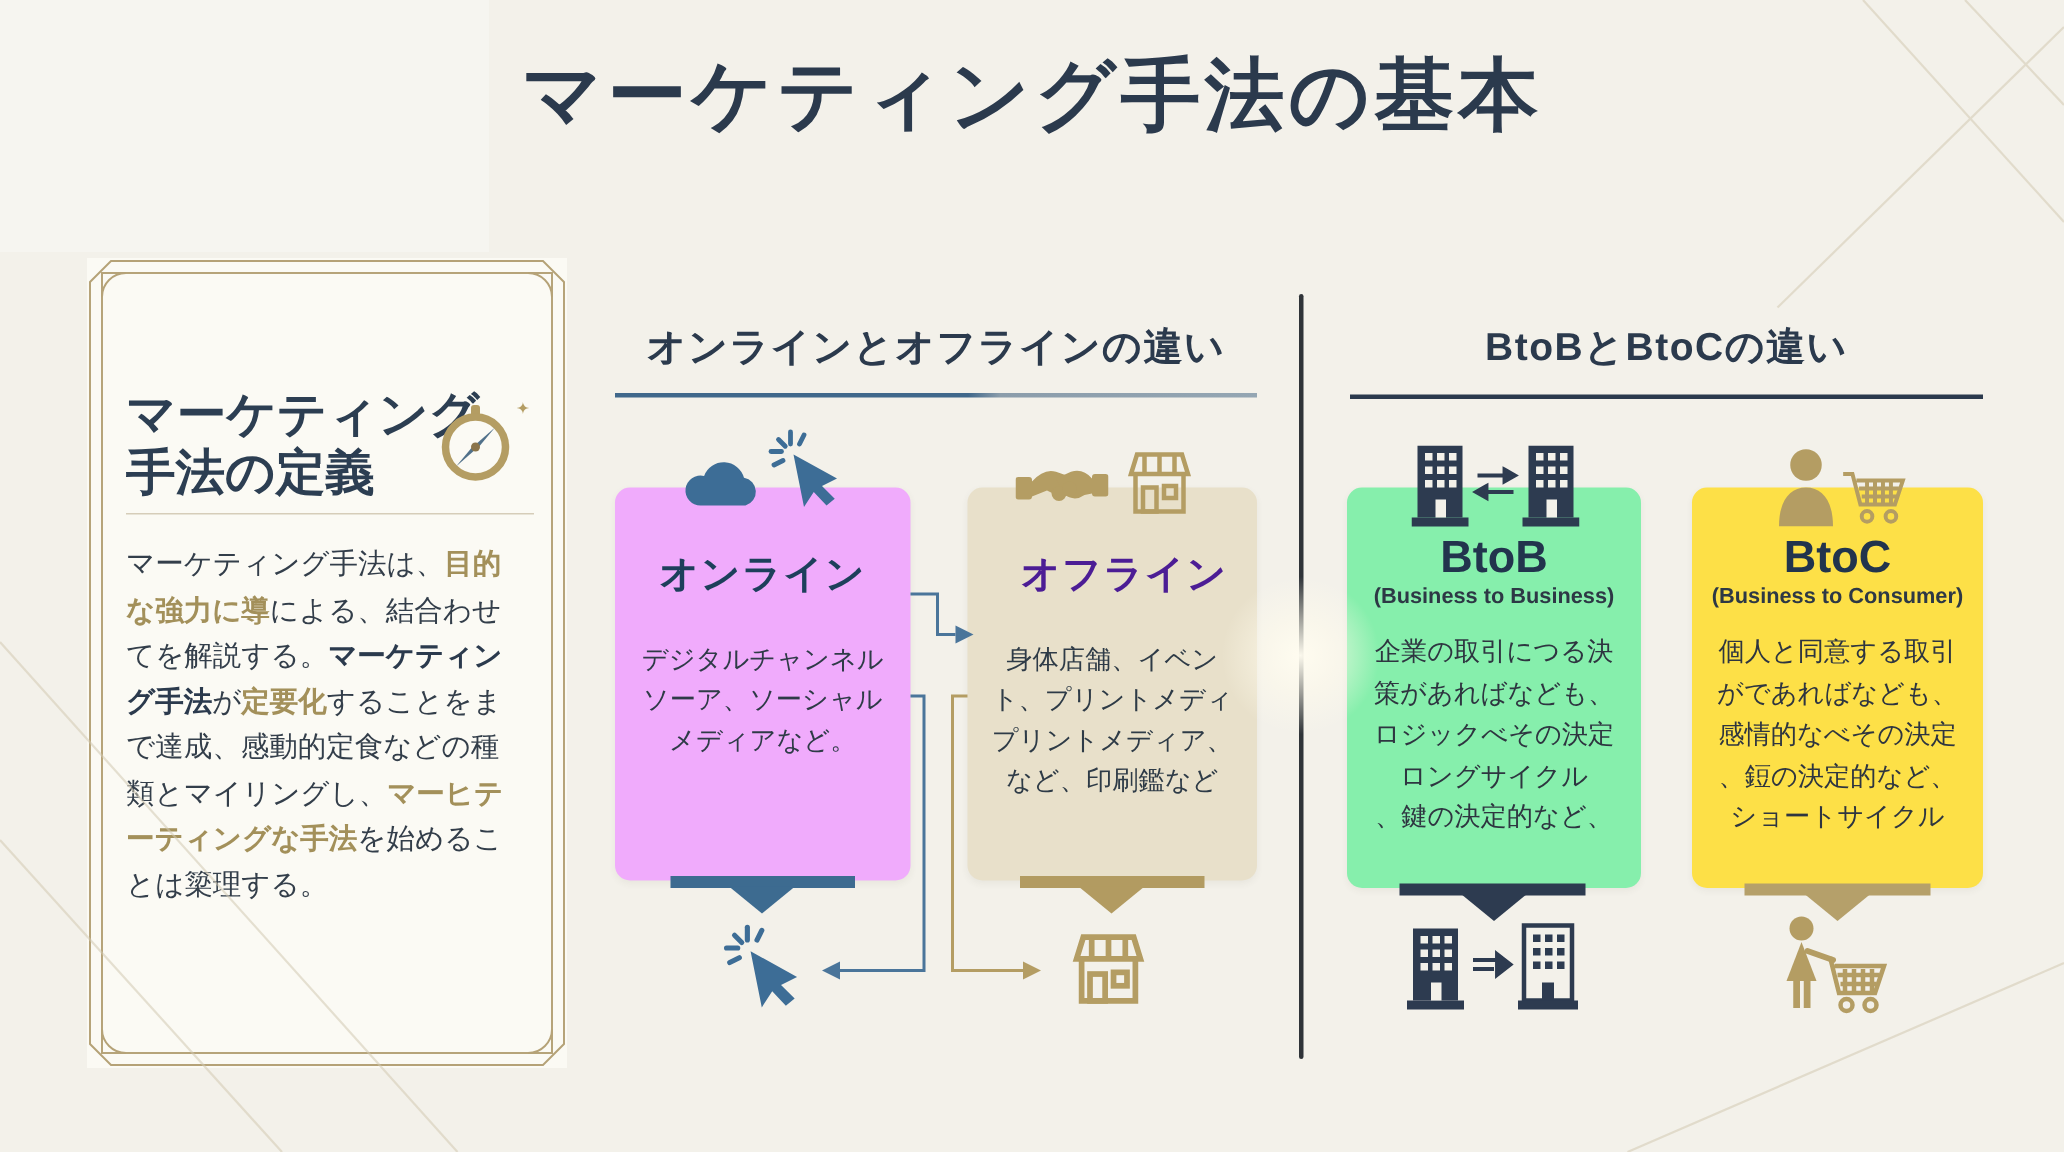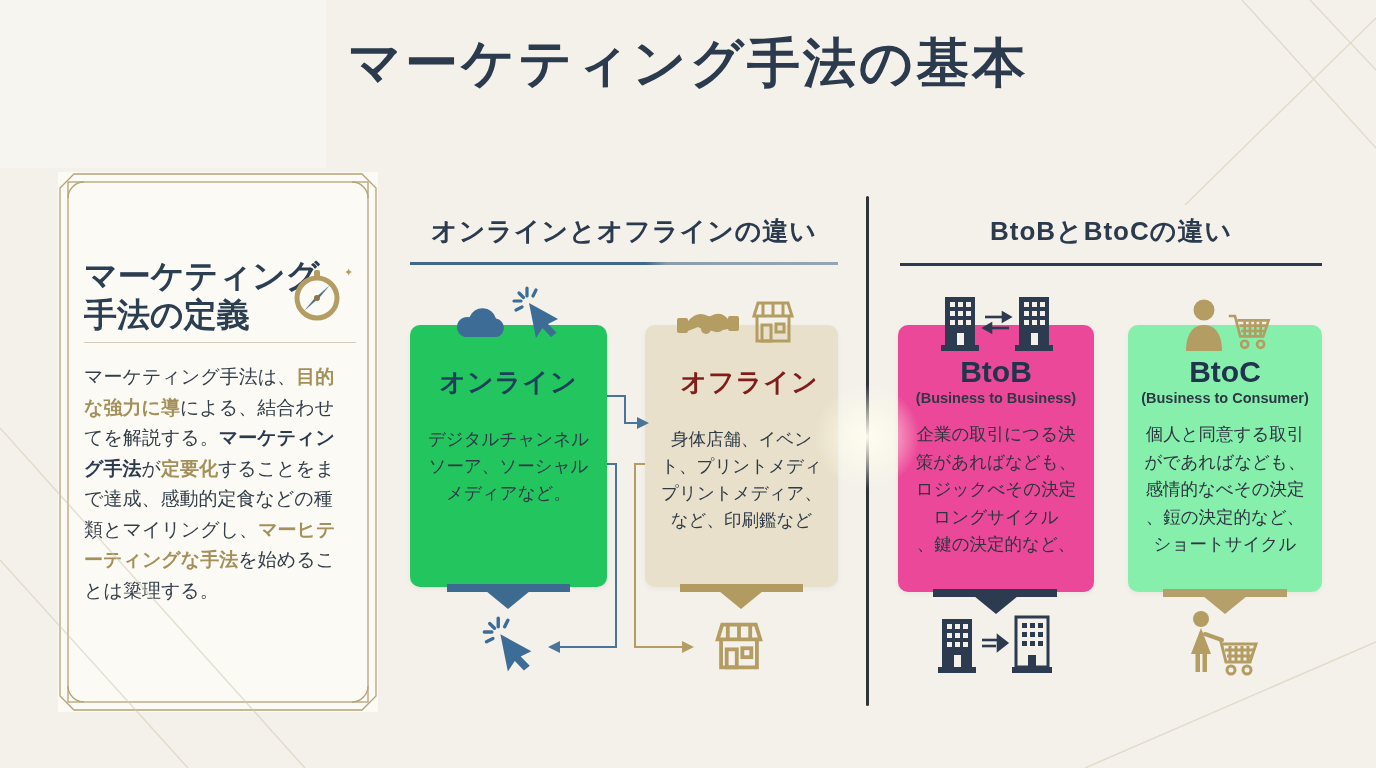--- a/index.html
+++ b/index.html
@@ -17,26 +17,26 @@
   .seg-normal{color:#333e4a;}
   .seg-accent{color:#a3905a;font-weight:700;}
   .seg-bold{color:#2b3a4d;font-weight:700;}
   
   .section-heading{font-size:26px;font-weight:700;color:#2b3a4d;text-align:center;letter-spacing:1px;}
   .underline-mid{left:410px;top:262px;width:428px;height:3px;
     background:linear-gradient(90deg,#40688b 0%,#40688b 55%,#8b9dab 60%,#94a6b3 100%);}
   .underline-right{left:900px;top:263px;width:422px;height:3px;background:#2b3a4d;}
   
   .card{border-radius:10px;z-index:1;box-shadow:0 2px 5px rgba(60,60,50,0.06);}
-  .card-online{left:410px;top:325px;width:197px;height:262px;background:#22c55e;}
+  .card-online{left:410px;top:325px;width:197px;height:262px;background:#f0abfc;}
   .card-offline{left:645px;top:325px;width:193px;height:262px;background:#e8e0ca;}
-  .card-btob{left:898px;top:325px;width:196px;height:267px;background:#ec4899;}
-  .card-btoc{left:1128px;top:325px;width:194px;height:267px;background:#86efac;}
+  .card-btob{left:898px;top:325px;width:196px;height:267px;background:#86efac;}
+  .card-btoc{left:1128px;top:325px;width:194px;height:267px;background:#fde047;}
   .card-title{margin-top:40px;text-align:center;font-size:26px;font-weight:700;letter-spacing:1px;}
-  .t-online{color:#1d3f5b;} .t-offline{color:#7f1d1d;margin-left:16px;}
+  .t-online{color:#1d3f5b;} .t-offline{color:#4c1d95;margin-left:16px;}
   .card-title-en{margin-top:30px;text-align:center;font-size:30px;font-weight:700;color:#22344d;}
   .card-sub{margin-top:1px;text-align:center;font-size:14.5px;font-weight:600;color:#2d3845;}
   .card-body{margin-top:26px;text-align:center;font-size:17.5px;line-height:27px;color:#2e3b47;}
   .card-body-en{margin-top:15px;text-align:center;font-size:17.5px;line-height:27.5px;color:#2e3540;}
   
   .tail-bar{height:8px;z-index:1;}
   .tail-tri{width:0;height:0;border-left:22px solid transparent;border-right:22px solid transparent;
     border-top:18px solid;z-index:1;}
   
   .divider{left:866px;top:196px;width:3px;height:510px;background:#2f3439;border-radius:2px;z-index:2;}

